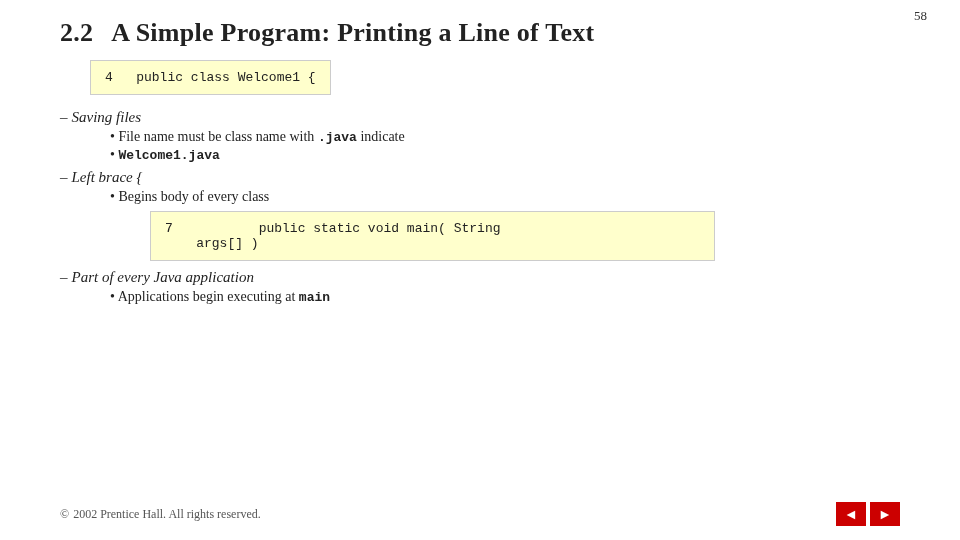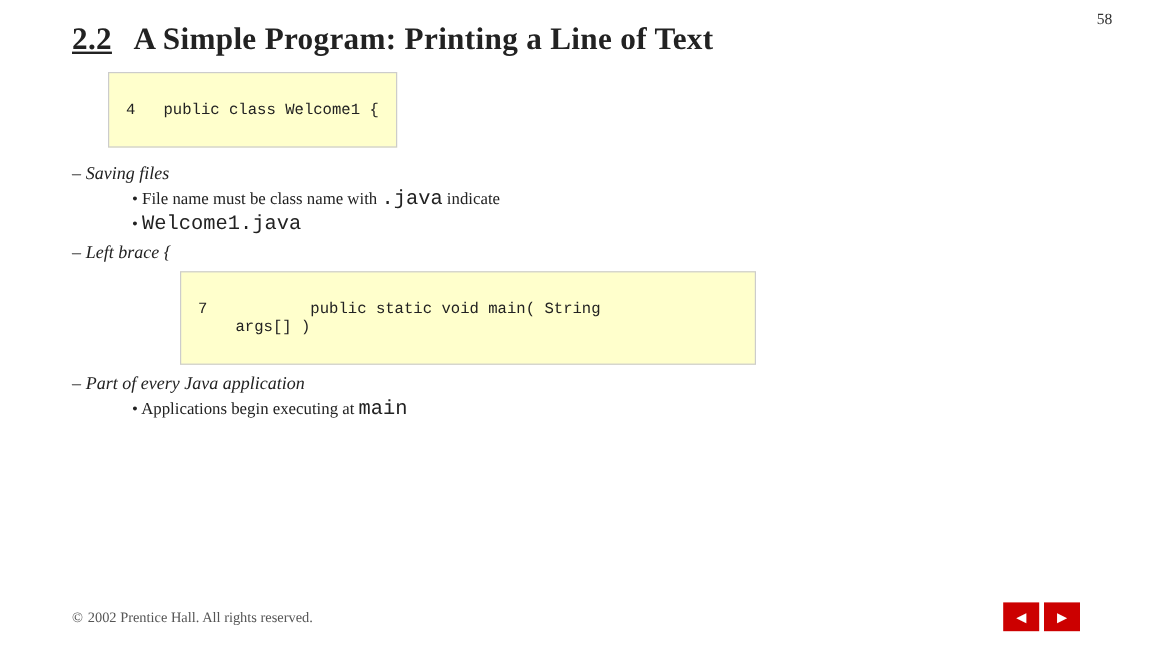--- a/index.html
+++ b/index.html
@@ -25,28 +25,27 @@
     }
     .slide-title {
       font-size: 26px;
       font-weight: bold;
       color: #222;
       margin-bottom: 12px;
       letter-spacing: 0.01em;
     }
     .slide-title .section-num {
       margin-right: 18px;
-      text-decoration: underline;
     }
     .code-block {
       background: #ffffcc;
       border: 1px solid #ccc;
       font-family: 'Courier New', Courier, monospace;
       font-size: 13px;
-      padding: 23px 14px;
+      padding: 9px 14px;
       display: inline-block;
       margin-bottom: 8px;
       margin-left: 30px;
     }
     .section-heading {
       font-size: 15px;
       font-style: italic;
       margin: 6px 0 3px 0;
     }
     .dash {
@@ -59,21 +58,22 @@
     }
     .bullet-list li {
       margin-bottom: 2px;
       font-size: 14px;
     }
     .bullet-list li::before {
       content: '• ';
     }
     .code-inline {
       font-family: 'Courier New', Courier, monospace;
-      font-size: 17px;
+      font-size: 13px;
+      font-weight: bold;
     }
     .sub-bullet-list {
       list-style: none;
       margin-left: 80px;
       margin-bottom: 2px;
     }
     .sub-bullet-list li {
       font-size: 14px;
       margin-bottom: 1px;
     }
@@ -148,26 +148,29 @@
       </li>
     </ul>
   </div>
 
   
   <div class="section-block">
     <div class="section-heading">
       <span class="dash">–</span><span>Left brace {</span>
     </div>
     <ul class="bullet-list">
+      <li>
+        <span>Begins body of every class</span>
+      </li>
     </ul>
   </div>
 
   
   <div style="margin: 6px 0 4px 60px;">
-    <div class="code-block" style="width:480px; display:block;font-family:Liberation Mono, monospace;">
+    <div class="code-block" style="width:565px; display:block;font-family:Liberation Mono, monospace;">
       <span>7</span>&nbsp;&nbsp;&nbsp;&nbsp;&nbsp;&nbsp;&nbsp;&nbsp;&nbsp;&nbsp;&nbsp;<span>public static void main( String</span><br>
       <span>&nbsp;&nbsp;&nbsp;&nbsp;args[] )</span>
     </div>
   </div>
 
   
   <div class="section-block">
     <div class="section-heading">
       <span class="dash">–</span><span>Part of every Java application</span>
     </div>

